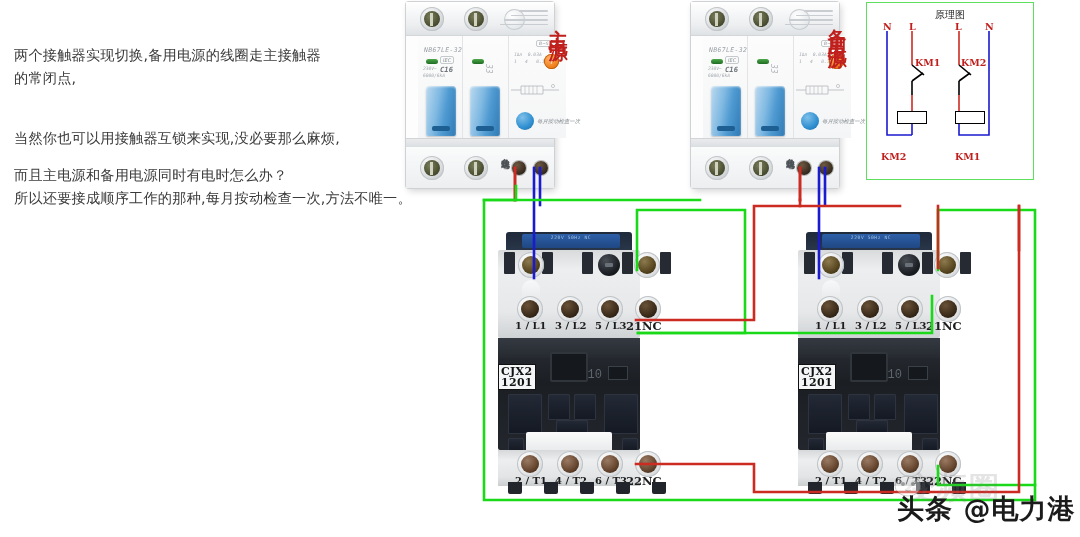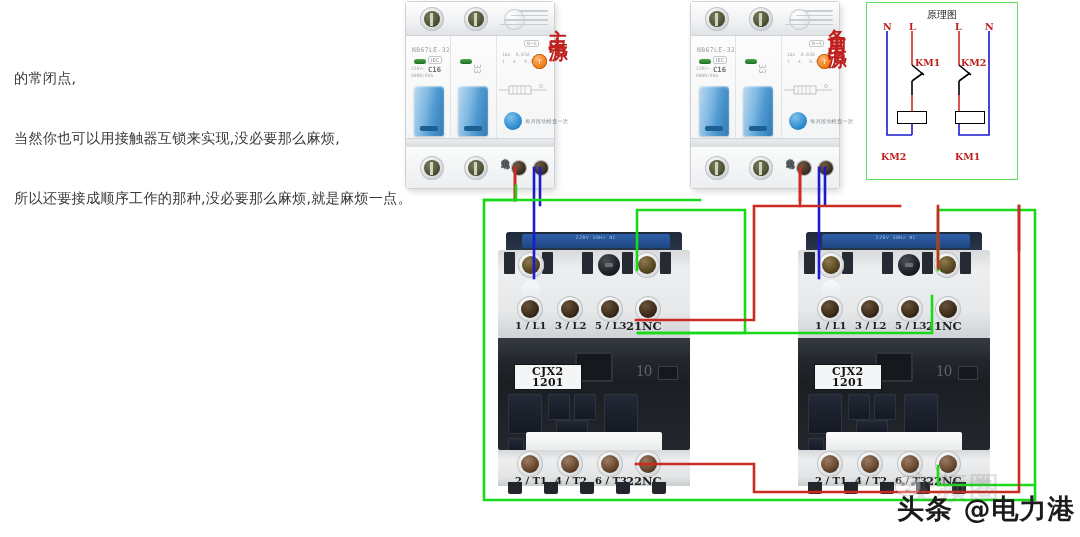--- a/index.html
+++ b/index.html
@@ -67,22 +67,23 @@
   .brk-vent i:nth-child(1){ width: 60%; margin-left: 40%; }
   .brk-vent i:nth-child(2){ width: 78%; margin-left: 22%; }
   .brk-vent i:nth-child(3){ width: 92%; margin-left: 8%; }
   .brk-vent i:nth-child(4){ width: 100%; }
   .brk-knob {
     position: absolute; width: 21px; height: 21px; border-radius: 50%;
     background: radial-gradient(circle at 38% 32%, #fff, #e7eaec 65%, #c7cbce);
     box-shadow: inset 0 0 0 1px #c9cdd0;
   }
   .brk-face {
-    position: absolute; left: 0; top: 34px; width: 100%; height: 102px;
+    position: absolute; left: 12px; top: 34px; width: 100%; height: 102px;
     background: linear-gradient(#fcfcfc, #f4f5f6);
+    font-style: italic;
   }
   .brk-divider {
     position: absolute; top: 0; width: 1px; height: 100%; background: #e2e4e6;
   }
   .brk-model {
     position: absolute; left: 6px; top: 10px;
     font-size: 6.4px; color: #9aa0a6; letter-spacing: .4px;
     font-family: "DejaVu Sans Mono", monospace; white-space: nowrap;
   }
   .brk-led {
@@ -146,21 +147,21 @@
   .brk-resettxt {
     position: absolute; font-size: 5.4px; color: #868c91; white-space: nowrap;
   }
   .brk-termdark {
     position: absolute; width: 14px; height: 14px; border-radius: 50%;
     background: radial-gradient(circle at 35% 30%, #6e5a42, #3b2f22 62%, #191308);
     box-shadow: 0 0 0 1px rgba(0,0,0,.25);
   }
 
   
-  .contactor { width: 192px; height: 272px; }
+  .contactor { width: 142px; height: 272px; }
   .ct-top {
     position: absolute; left: 8px; top: 10px; right: 8px; height: 24px;
     border-radius: 3px 3px 0 0;
     background: linear-gradient(#1f2a3a,#2c3a4e);
   }
   .ct-bluebar {
     position: absolute; left: 24px; top: 12px; right: 20px; height: 14px;
     background: linear-gradient(#2d5fa8,#1f4782);
     border-radius: 2px;
   }
@@ -213,28 +214,28 @@
   }
   .ct-bodyband {
     position: absolute; left: 0; top: 0; width: 100%; height: 20px;
     background: linear-gradient(#353a42,#262a30);
   }
   .ct-center {
     position: absolute; left: 50%; transform: translateX(-50%); top: 14px;
     width: 38px; height: 30px; background: #15181c; border: 2px solid #30353c; border-radius: 2px;
   }
   .ct-modelbox {
-    position: absolute; left: 16px; top: 26px;
+    position: absolute; left: 0; top: 26px;
     background: #f4f5f6; color: #131313; font-family: "DejaVu Serif", serif;
-    font-size: 11px; font-weight: bold; line-height: 11px; padding: 1px 17px;
+    font-size: 11px; font-weight: bold; line-height: 11px; padding: 1px 2px;
     border: 1px solid #101010; letter-spacing: .3px;
   }
   .ct-ten {
-    position: absolute; right: 38px; top: 24px;
-    color: #5e646b; font-size: 16px; font-family: Liberation Serif, serif;
+    position: absolute; right: 38px; top: 30px;
+    color: #5e646b; font-size: 12px; font-family: Liberation Mono, monospace;
   }
   .ct-tenbox {
     position: absolute; right: 12px; top: 28px; width: 20px; height: 14px;
     background: #15181c; border: 1px solid #3a4048;
   }
   .ct-vents { position: absolute; left: 10px; right: 10px; top: 56px; height: 46px; }
   .ct-vent {
     position: absolute; background: linear-gradient(#232935,#141923);
     border: 1px solid #2e343f; border-radius: 1px;
   }
@@ -265,21 +266,21 @@
   .side-caption {
     position: absolute;
     font-family: "DejaVu Sans", "Liberation Sans", sans-serif;
     font-size: 19px; font-weight: bold; color: #c0201d;
     writing-mode: vertical-rl; text-orientation: upright;
     letter-spacing: 7px; line-height: 1;
   }
 
   
   #schematic {
-    position: absolute; left: 866px; top: 2px; width: 152px; height: 178px;
+    position: absolute; left: 866px; top: 2px; width: 168px; height: 178px;
     border: 1.6px solid #5ee05e; background: #fff;
   }
   #schematic .sc-title {
     position: absolute; left: 0; right: 0; top: 5px; text-align: center;
     font-size: 10px; color: #1a1a1a; font-family: "DejaVu Sans", sans-serif;
   }
   .sc-txt {
     position: absolute; color: #c0201d; font-size: 9.5px;
     font-family: "DejaVu Serif", serif; font-weight: bold;
   }
@@ -305,30 +306,30 @@
     font-size: 27px; font-weight: bold; color: #1b1b1b;
     font-family: "DejaVu Sans", sans-serif; letter-spacing: 1px;
     white-space: nowrap;
   }
 </style>
 </head>
 <body>
 
 <div id="article-text">
   <p class="tight">
-    <br>
+    <span>两个接触器实现切换,备用电源的线圈走主接触器</span><br>
     <span>的常闭点,</span>
   </p>
   <p class="tight">
     <br>
     <span>当然你也可以用接触器互锁来实现,没必要那么麻烦,</span>
   </p>
   <p>
-    <br>
-    <span>所以还要接成顺序工作的那种,没必要那么麻烦,就是麻烦一点。</span>
+    <span>而且主电源和备用电源同时有电时怎么办？</span><br>
+    <span>所以还要接成顺序工作的那种,每月按动检查一次,方法不唯一。</span>
   </p>
 </div>
 
 <div class="device breaker" style="left:406px; top:2px;">
   <div class="brk-toprail"></div>
   <div class="brk-screw" style="left:14px; top:5px;"></div>
   <div class="brk-screw" style="left:58px; top:5px;"></div>
   <div class="brk-knob" style="left:98px; top:7px;"></div>
   <div class="brk-vent">
       <i></i>

